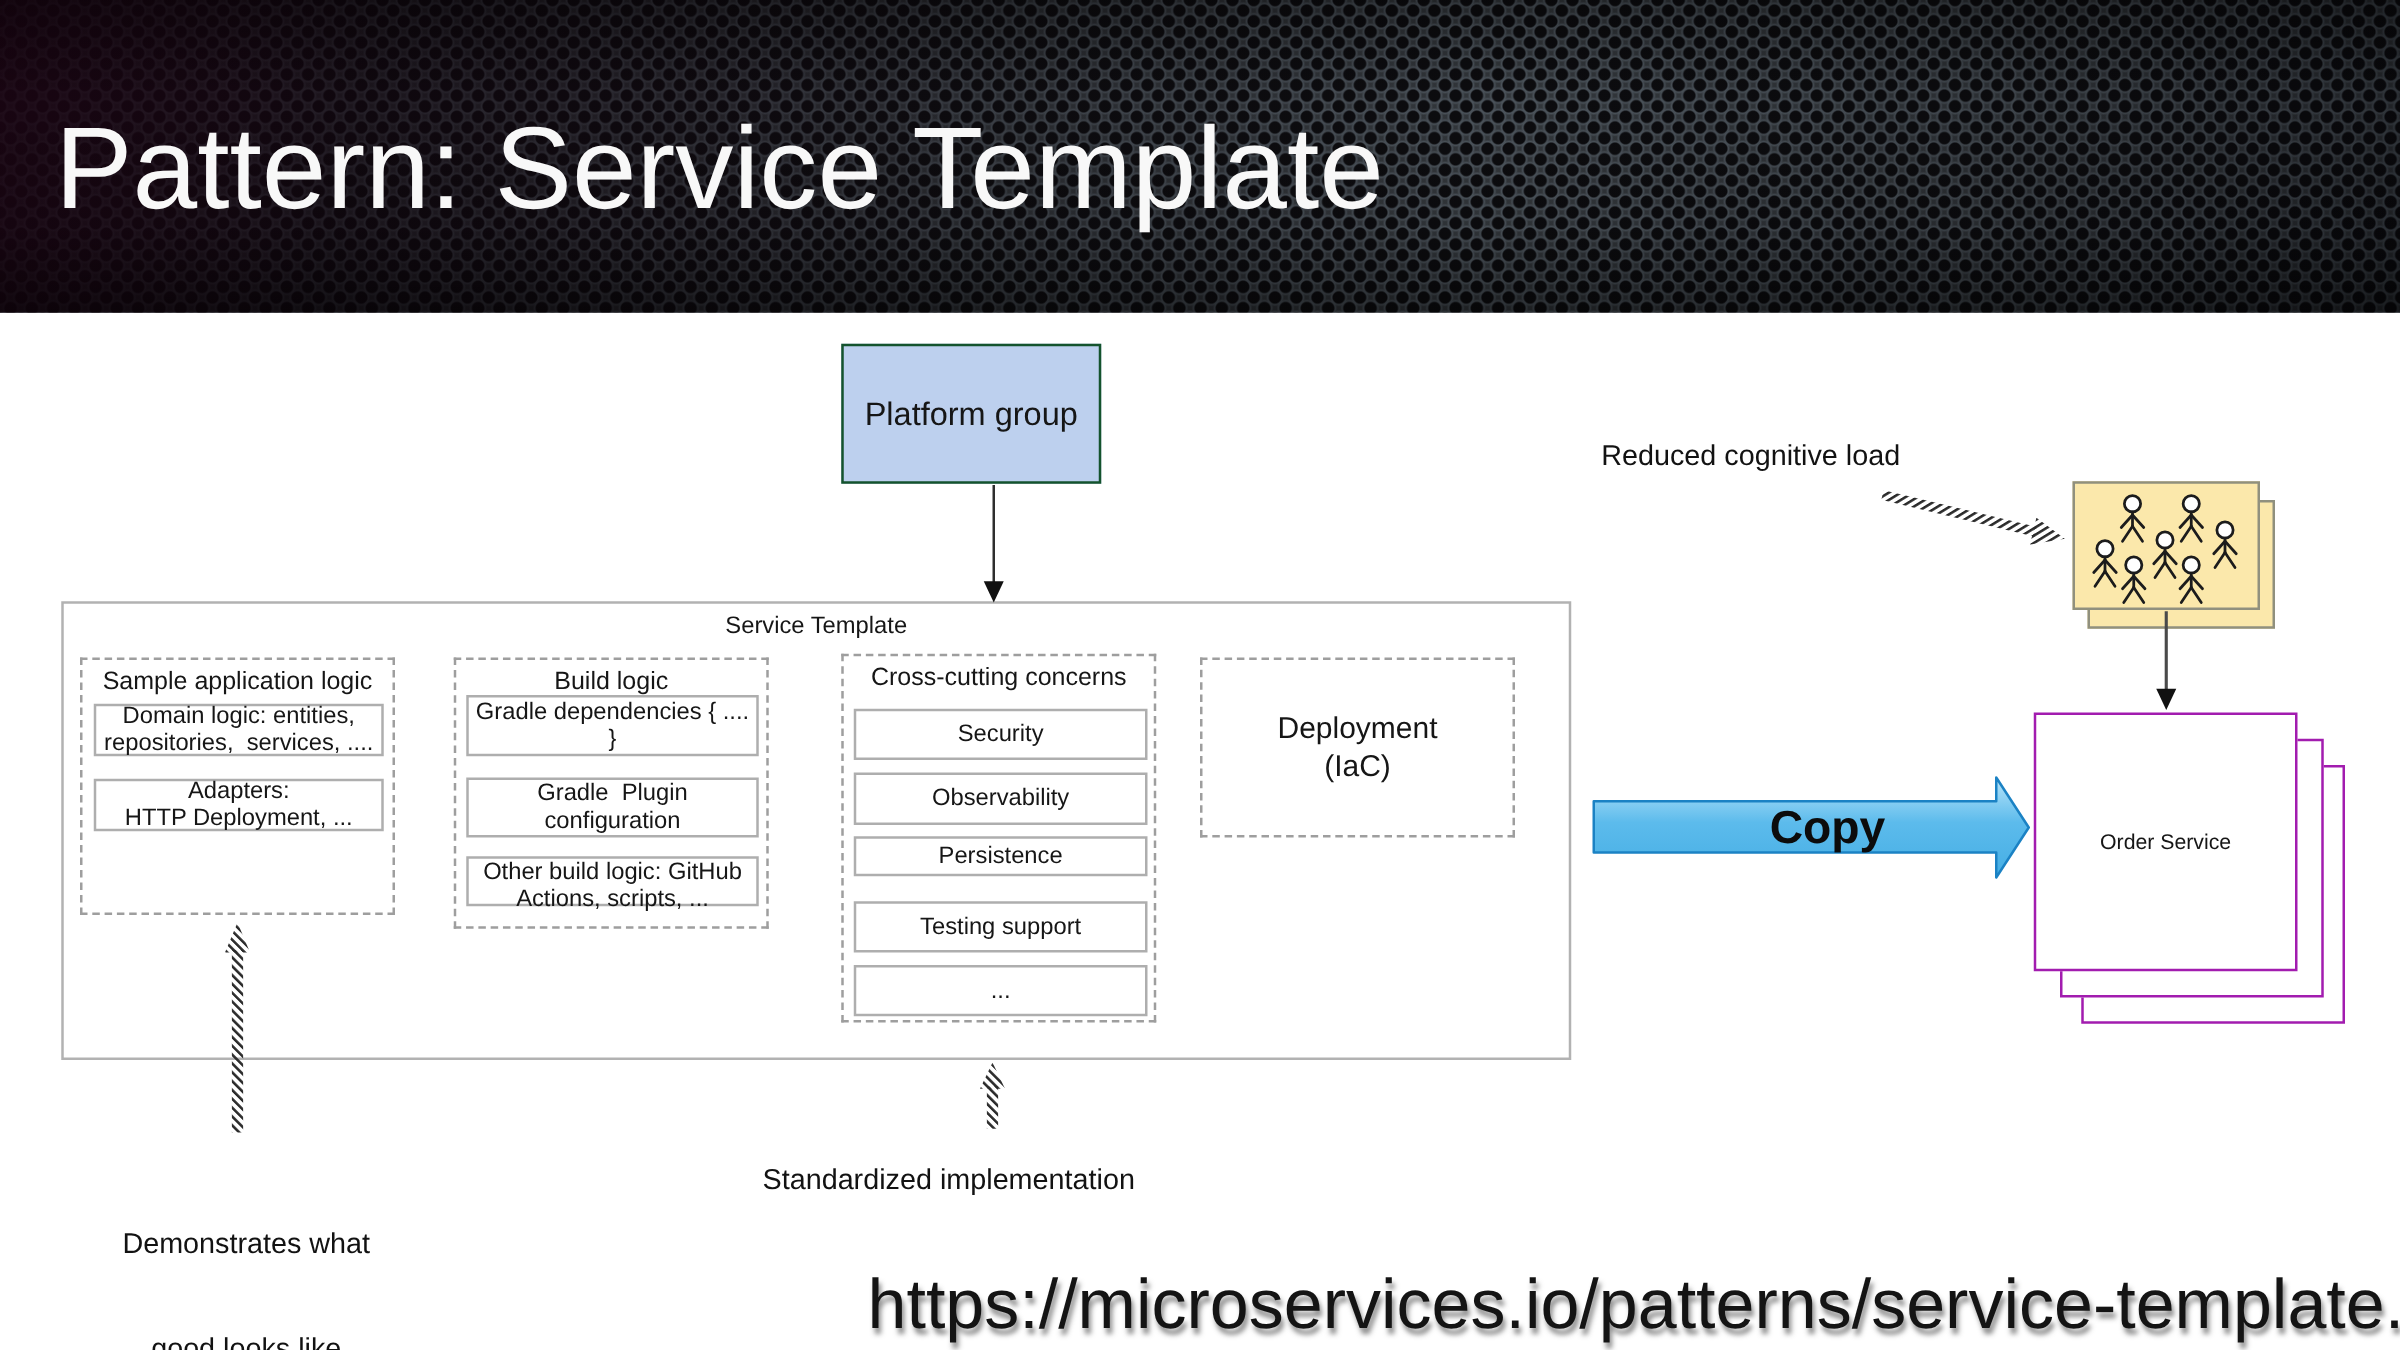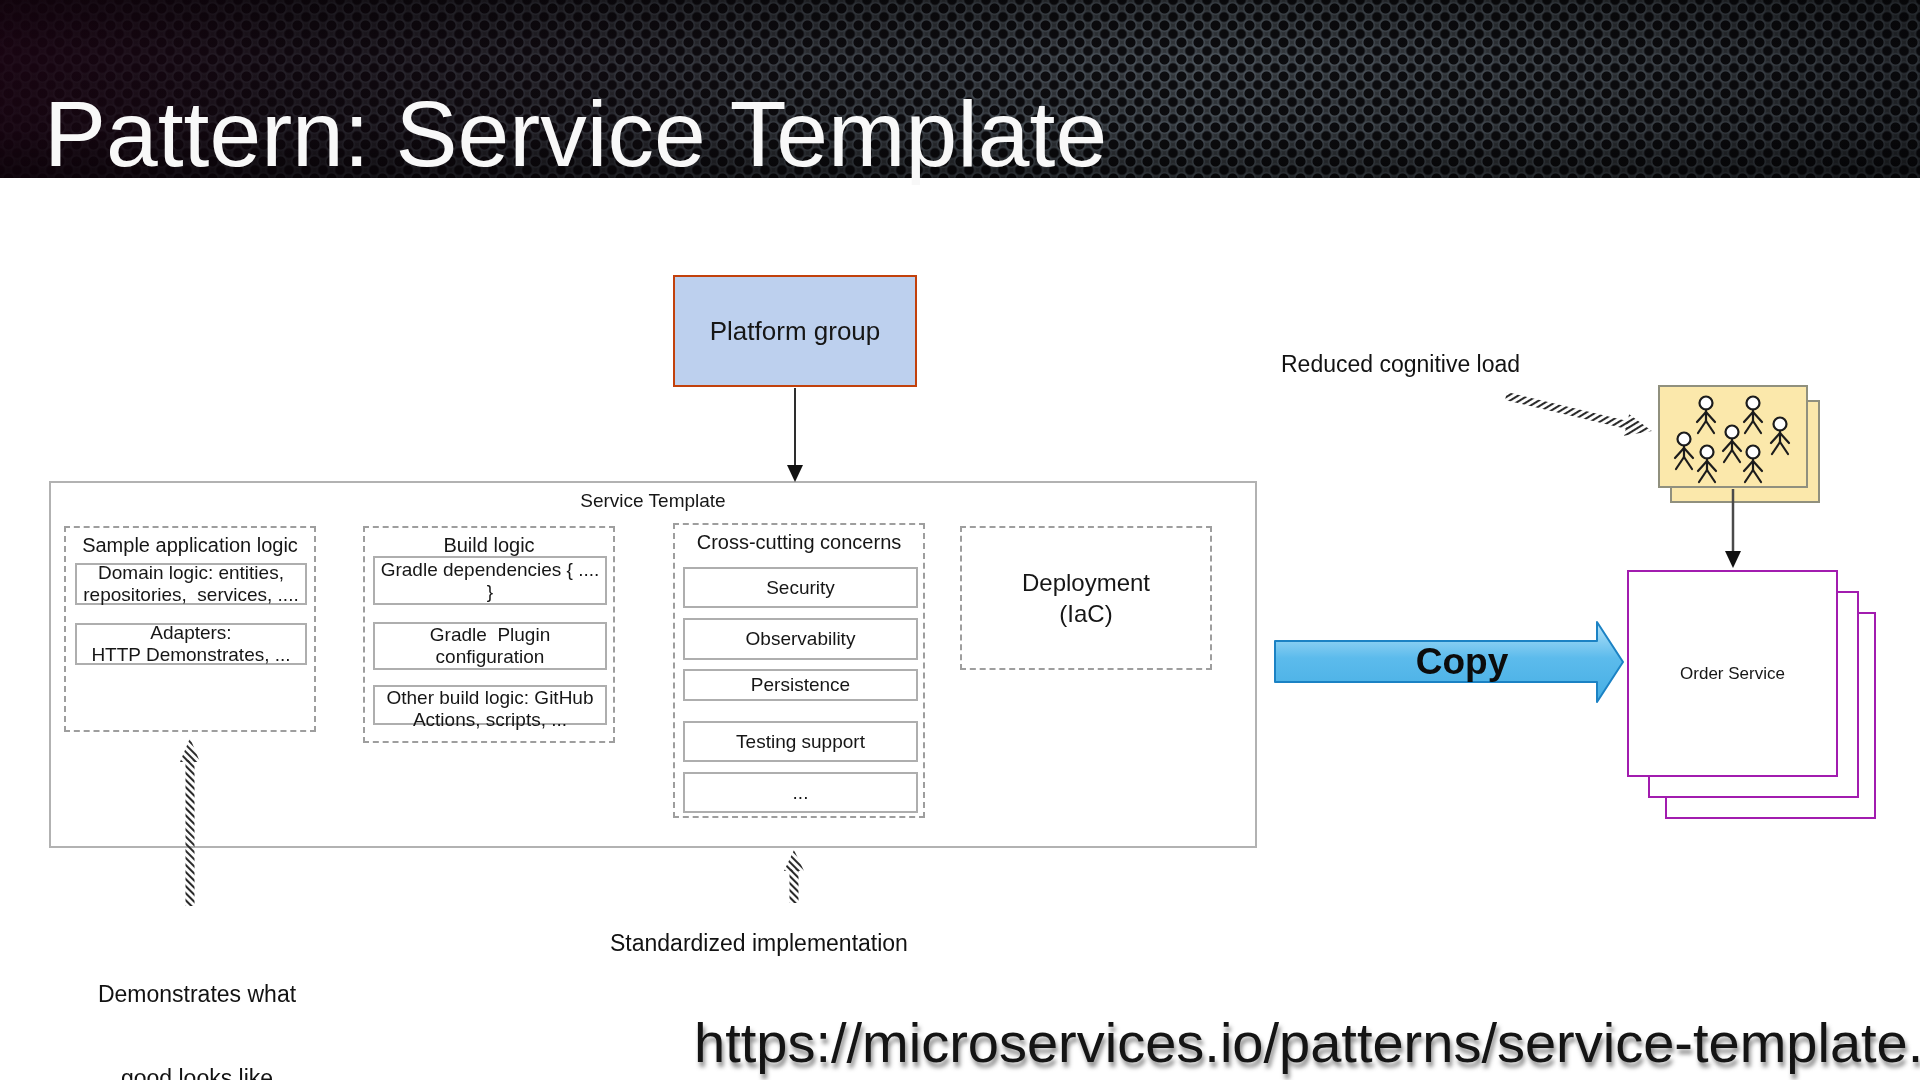--- a/index.html
+++ b/index.html
@@ -2,21 +2,21 @@
 <html><head>
 <meta charset="utf-8">
 <style>
   html,body{margin:0;padding:0;background:#ffffff;}
   .slide{
     position:relative;width:1920px;height:1080px;overflow:hidden;background:#ffffff;
     font-family:"Liberation Sans", sans-serif;color:#161616;
   }
   
   .header{
-    position:absolute;left:0;top:0;width:1920px;height:178px;
+    position:absolute;left:0;top:0;width:1920px;height:250px;
     background-color:#383d42;
     background-image:
       radial-gradient(circle at 8.5px 8.5px, #0b0b0e 4.5px, #5a646d 5.6px, rgba(56,61,66,0) 7.2px),
       radial-gradient(circle at 8.5px 8.5px, #0b0b0e 4.5px, #5a646d 5.6px, rgba(56,61,66,0) 7.2px);
     background-size:17px 17px, 17px 17px;
     background-position:0 0, 8.5px 8.5px;
   }
   .header .shade{
     position:absolute;inset:0;
     background:
@@ -39,22 +39,22 @@
     position:absolute;left:0;right:0;top:6px;text-align:center;font-size:20px;white-space:pre-wrap;
   }
   .bigbox{
     position:absolute;left:49px;top:481px;width:1208px;height:367px;
     border:2px solid #b2b2b2;box-sizing:border-box;background:#fff;
   }
   .bigbox-label{
     position:absolute;left:453px;top:490px;width:400px;text-align:center;font-size:19px;
   }
   .platform{
-    position:absolute;left:673px;top:275px;width:244px;height:112px;box-sizing:border-box;
-    background:#bdd0ee;border:2px solid #c2410c;
+    position:absolute;left:673px;top:275px;width:208px;height:112px;box-sizing:border-box;
+    background:#bdd0ee;border:2px solid #14532d;
     display:flex;align-items:center;justify-content:center;font-size:26px;
   }
   .deploy-text{display:flex;flex-direction:column;align-items:center;justify-content:center;
     position:absolute;inset:0;font-size:24px;line-height:31px;text-align:center;}
   .teambox{position:absolute;width:150px;height:103px;background:#fbe8ab;border:2px solid #90907e;box-sizing:border-box;}
   .orderbox{position:absolute;width:211px;height:207px;background:#fff;border:2px solid #a21caf;box-sizing:border-box;}
   .order-label{position:absolute;inset:0;display:flex;align-items:center;justify-content:center;font-size:17px;}
   .note{position:absolute;font-size:23px;line-height:28px;color:#121212;white-space:pre-wrap;}
   .note.center{text-align:center;}
   .copy-label{
@@ -89,21 +89,21 @@
 
   <div class="dashedbox" style="left:64px;top:526px;width:252px;height:206px;">
     <div class="grouplabel">Sample application logic</div>
   </div>
   <div class="cell" style="left:75px;top:563px;width:232px;height:42px;">
     <div>Domain logic: entities,</div>
     <div>repositories,  services, ....</div>
   </div>
   <div class="cell" style="left:75px;top:623px;width:232px;height:42px;">
     <div>Adapters:</div>
-    <div>HTTP Demonstrates, ...</div>
+    <div>HTTP Deployment, ...</div>
   </div>
 
   <div class="dashedbox" style="left:363px;top:526px;width:252px;height:217px;">
     <div class="grouplabel">Build logic</div>
   </div>
   <div class="cell" style="left:373px;top:556px;width:234px;height:49px;">
     <div>Gradle dependencies { .... }</div>
   </div>
   <div class="cell" style="left:373px;top:622px;width:234px;height:48px;">
     <div>Gradle  Plugin configuration</div>

